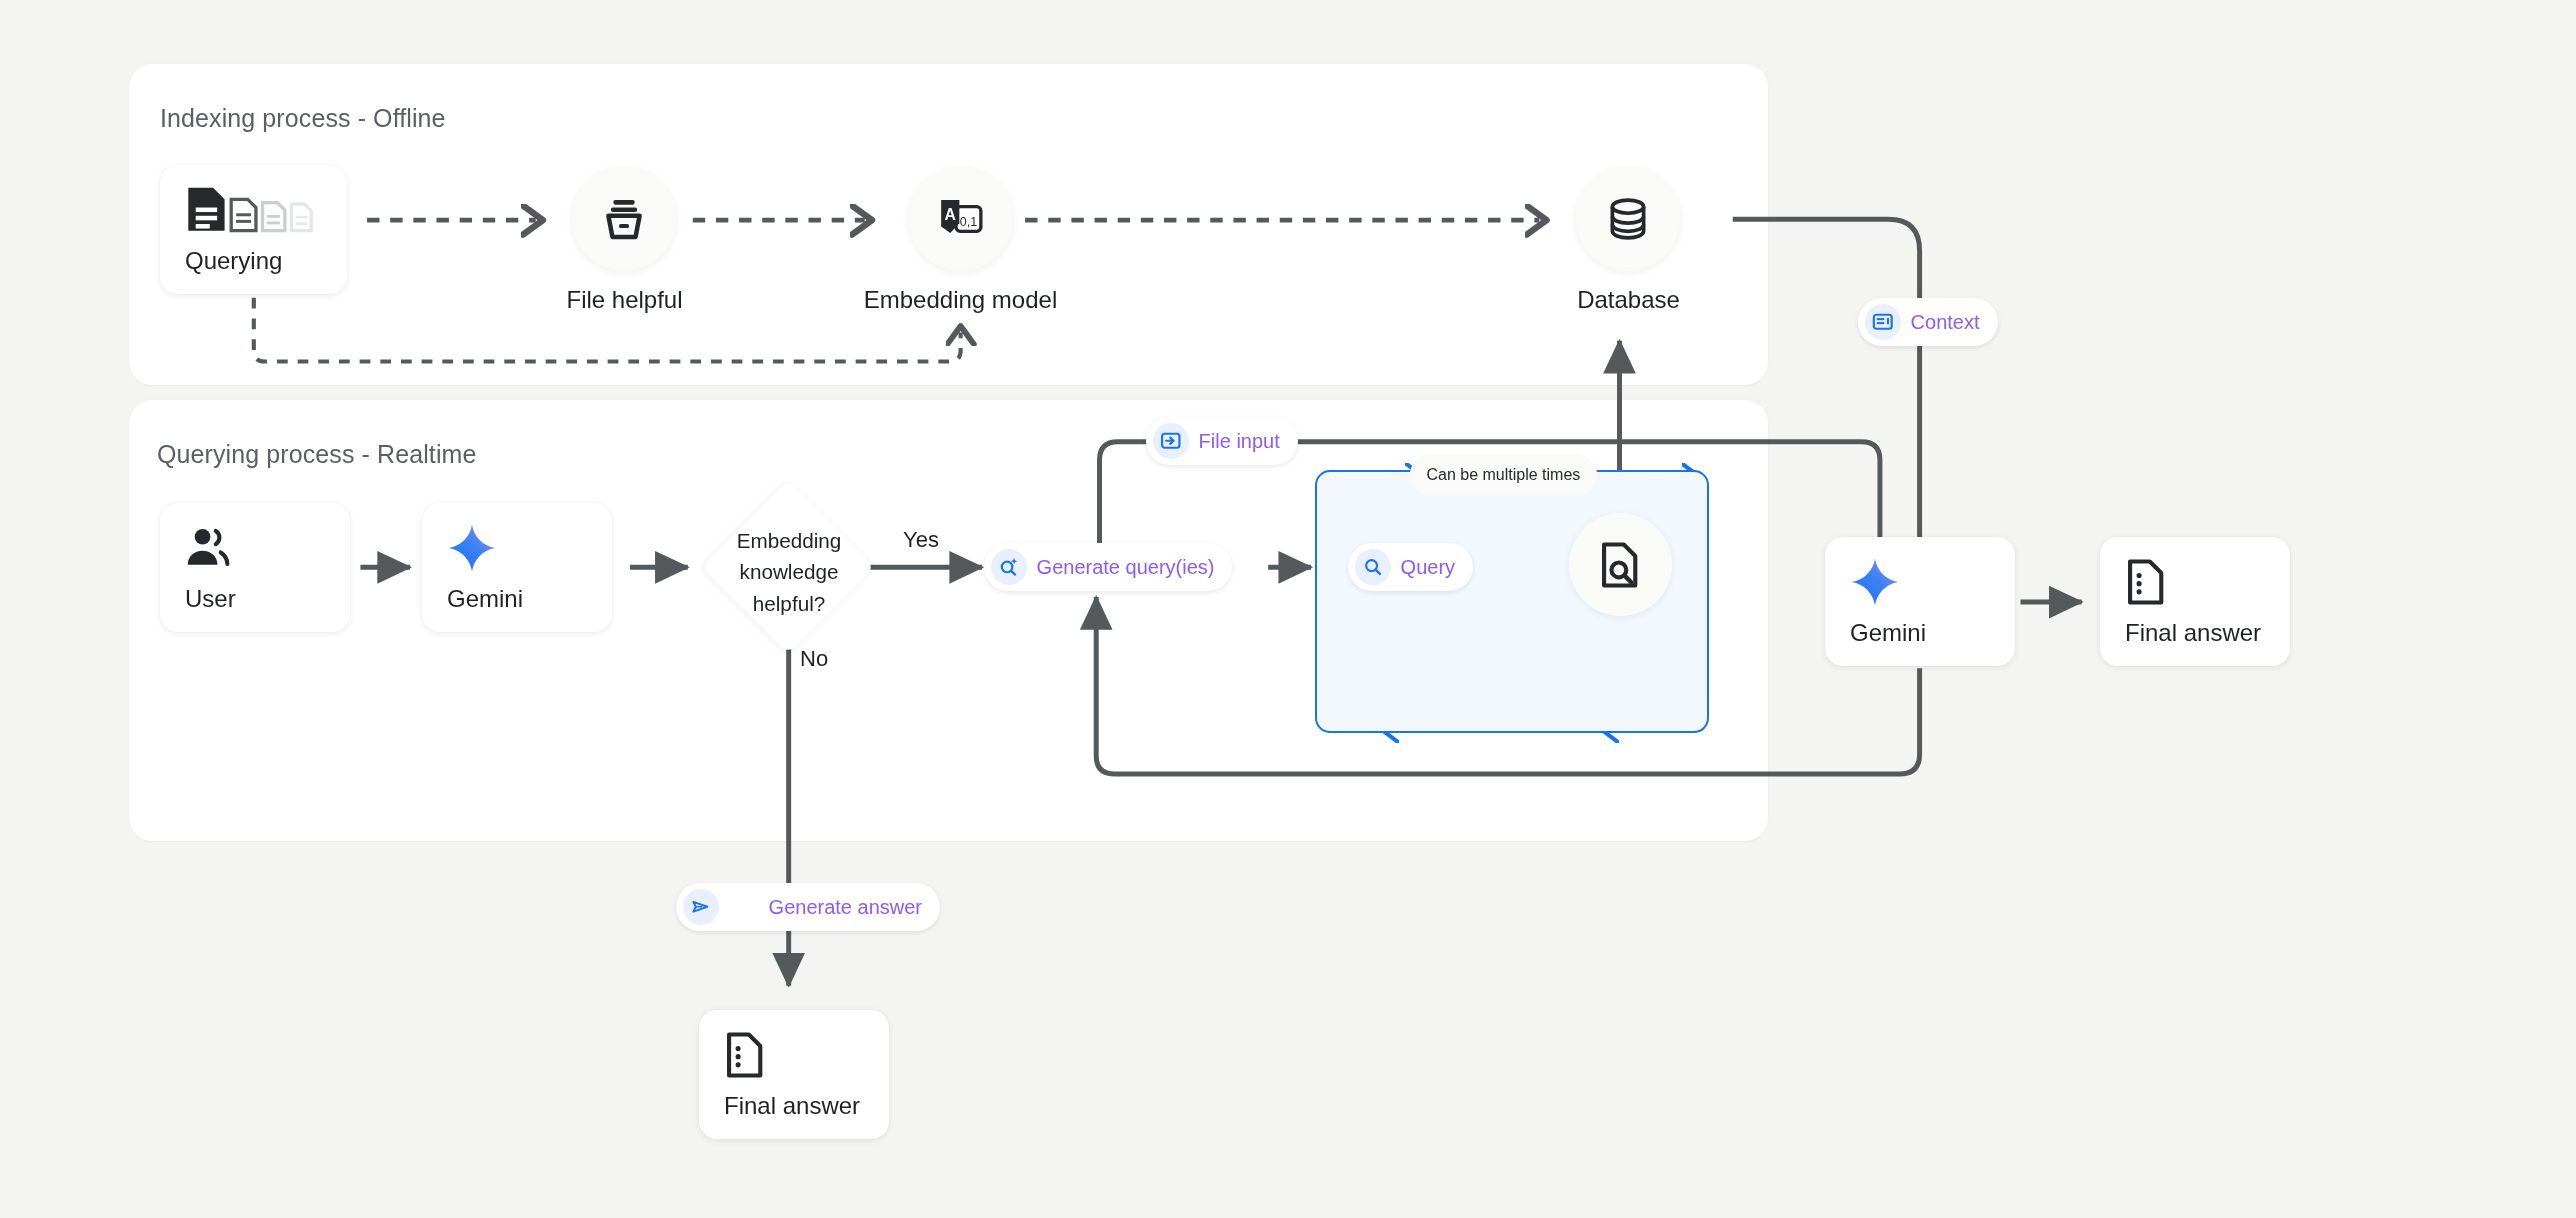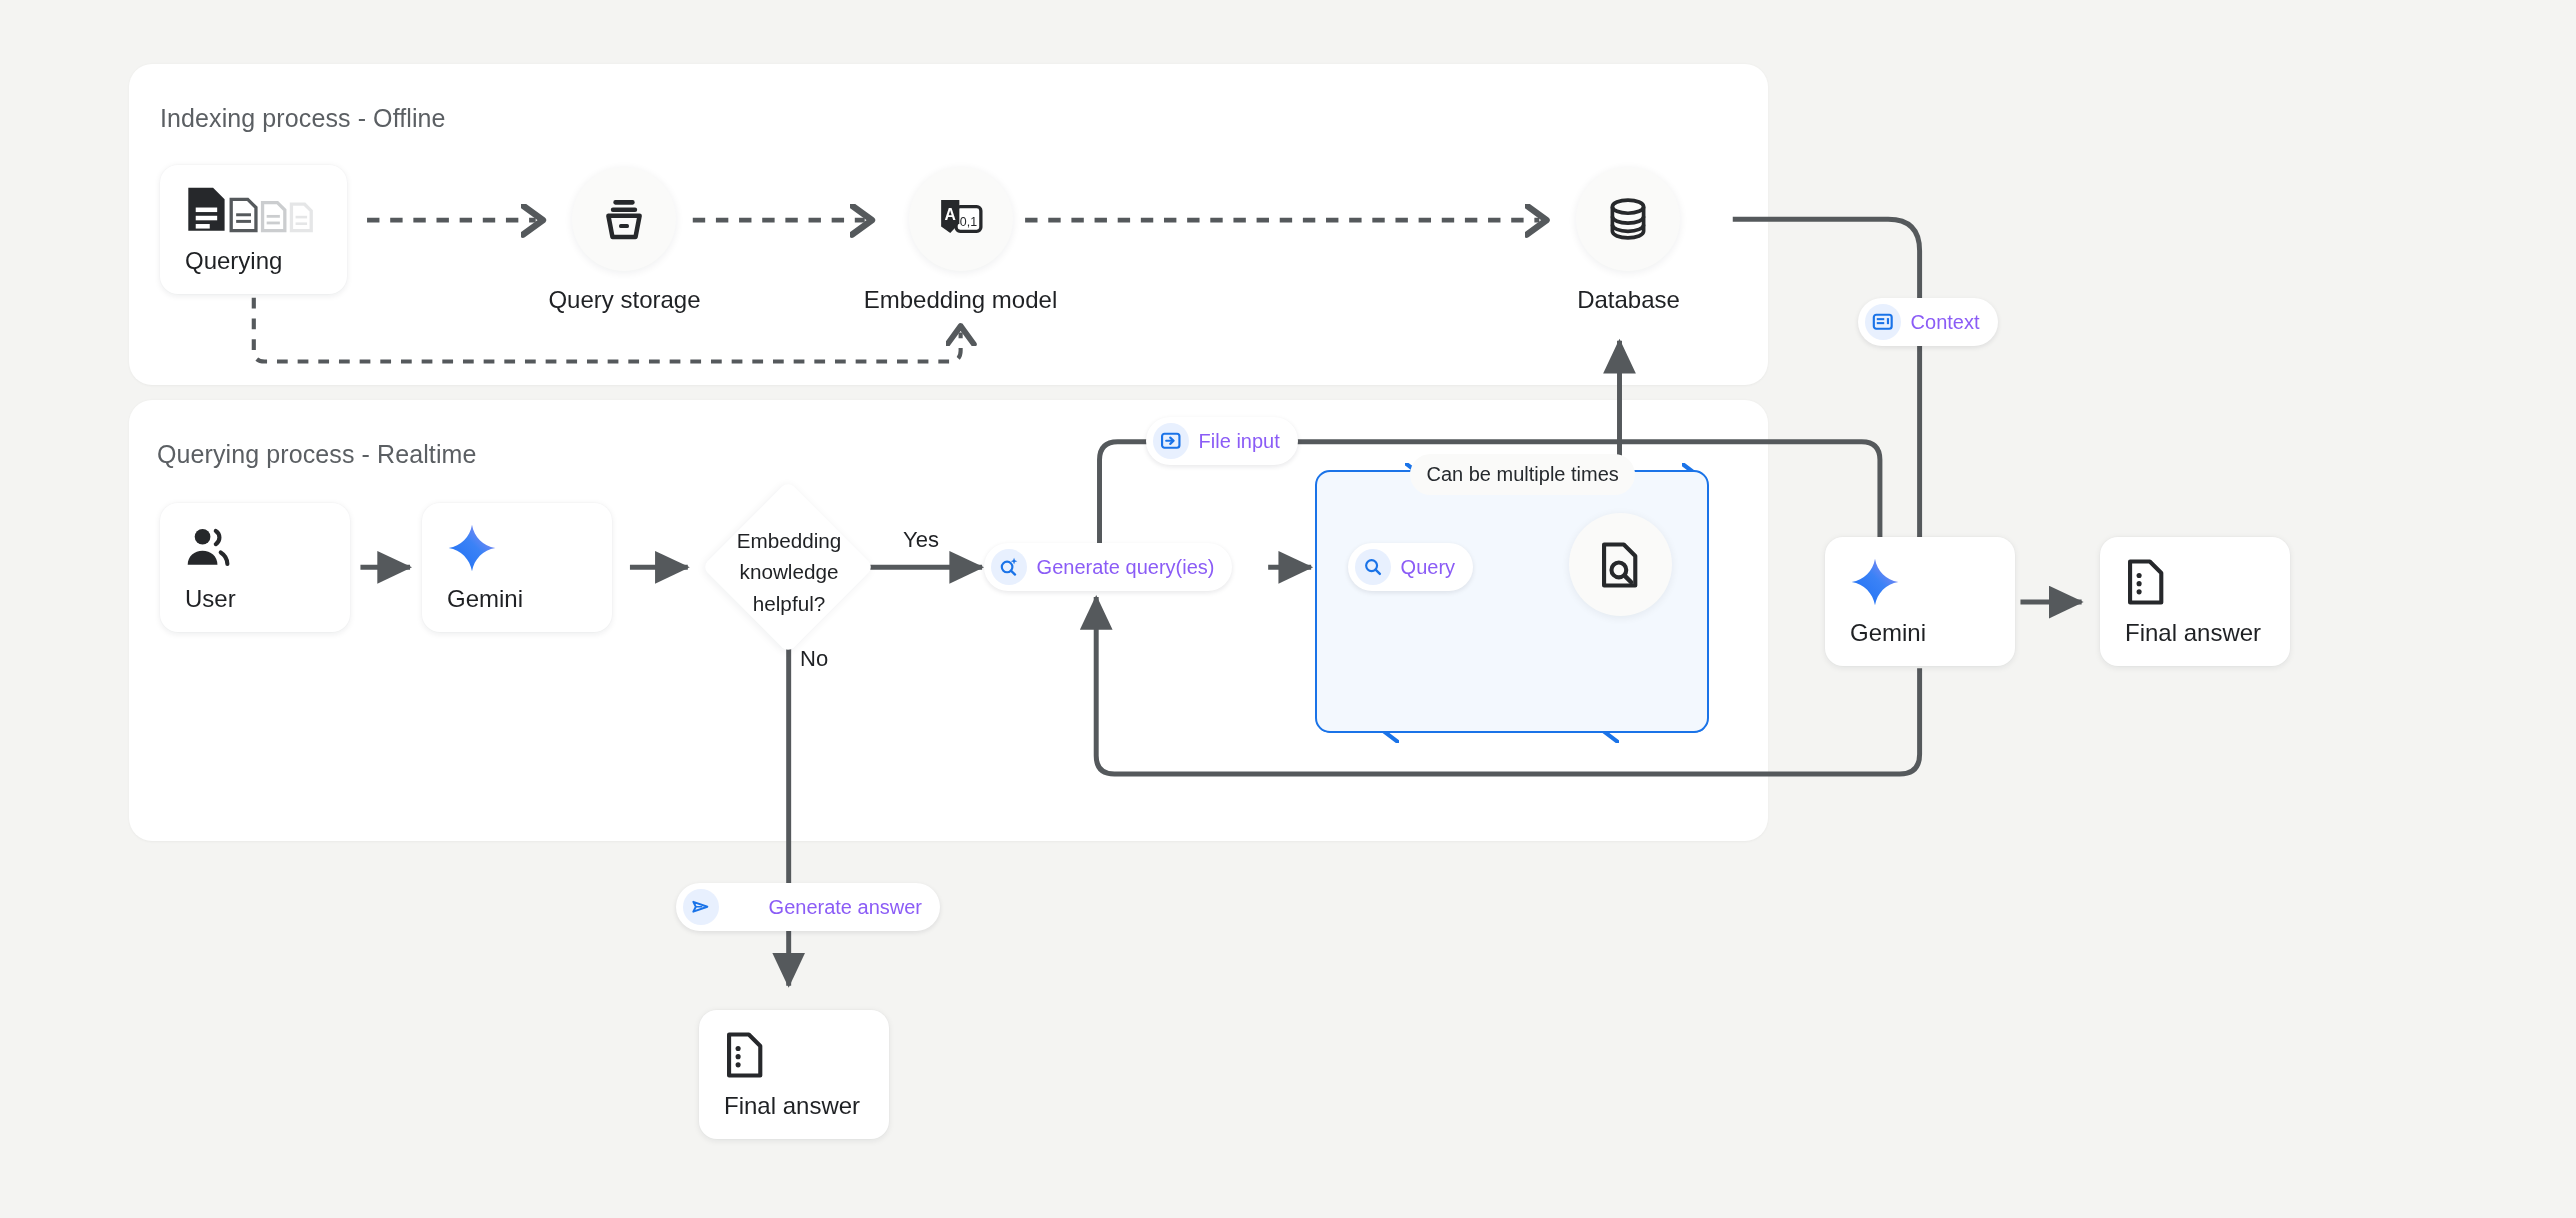--- a/index.html
+++ b/index.html
@@ -84,21 +84,21 @@
   .pill .chip-txt{ font-size:20px; color:#8b5cf6; }
 
   
   .plainchip{
     position:absolute;
     height:41px;
     background:#fafaf9;
     border-radius:25px;
     display:flex;align-items:center;justify-content:center;
     padding:0 16.5px;
-    font-size:20px;color:#262a2e;
+    font-size:16px;color:#262a2e;
     white-space:nowrap;z-index:6;
   }
 
   
   .diamond{
     position:absolute;
     background:#ffffff;
     box-shadow:0 1.7px 8.3px rgba(16,24,40,.07);
     transform:rotate(45deg);
     border-radius:8.3px;
@@ -217,21 +217,21 @@
   </div>
 
   <div class="circ" style="left:572px;top:167px;width:104px;height:104px;">
     <svg width="46" height="46" viewBox="0 0 56 56">
       <rect x="15" y="5" width="26" height="5.5" rx="2.5" fill="#26282b"></rect>
       <rect x="12" y="14" width="32" height="5.5" rx="2.5" fill="#26282b"></rect>
       <path d="M9,24 h38 l-5,26 h-28 z" fill="none" stroke="#26282b" stroke-width="5.5" stroke-linejoin="round"></path>
       <rect x="22" y="34" width="12" height="5" rx="2" fill="#26282b"></rect>
     </svg>
   </div>
-  <div class="circ-lbl" style="left:492px;top:284px;width:265px;">Query storage</div>
+  <div class="circ-lbl" style="left:492px;top:284px;width:265px;">File helpful</div>
 
   <div class="circ" style="left:909px;top:167px;width:104px;height:104px;">
     <svg width="50" height="48" viewBox="0 0 60 58">
       <rect x="24" y="14" width="30" height="30" rx="5" fill="#fff" stroke="#26282b" stroke-width="4"></rect>
       <text x="39" y="37" font-family="Liberation Sans, sans-serif" font-size="15" fill="#26282b" text-anchor="middle">0,1</text>
       <path d="M6,6 h22 v28 l-11,12 -11,-8 z" fill="#26282b"></path>
       <text x="17" y="30" font-family="Liberation Sans, sans-serif" font-size="19" font-weight="bold" fill="#fff" text-anchor="middle">A</text>
     </svg>
   </div>
   <div class="circ-lbl" style="left:828px;top:284px;width:265px;">Embedding model</div>

